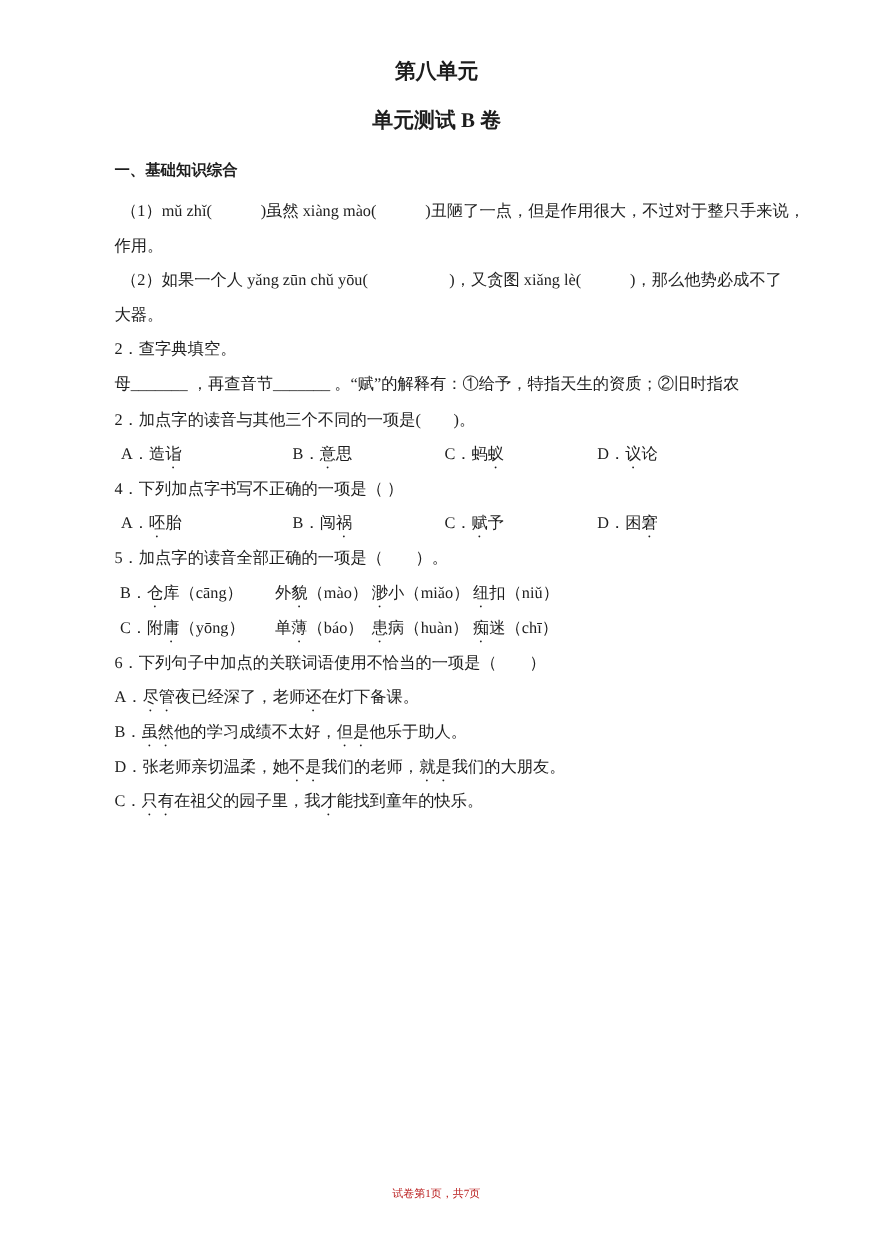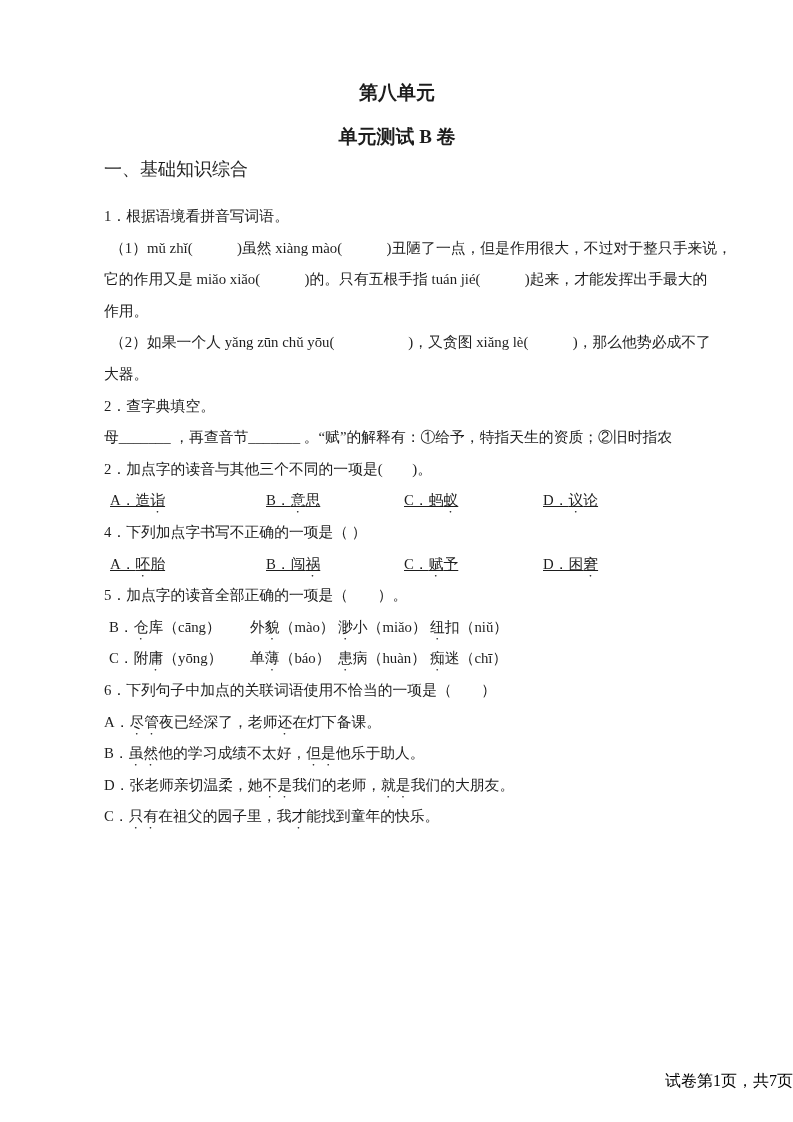--- a/index.html
+++ b/index.html
@@ -1,79 +1,77 @@
 <!DOCTYPE html>
 <html><head>
 <meta charset="utf-8">
 <style>
   html,body { margin:0; padding:0; background:#ffffff; }
   .page {
     width:793px; height:1122px;
     box-sizing:border-box;
     position:relative;
-    padding:81px 103px 0 104px;
+    padding:54px 103px 0 104px;
     font-family:"Liberation Serif","DejaVu Serif",serif;
     font-size:14.8px;
     color:#1d1d1d;
     overflow:hidden;
     background:#ffffff;
     border-radius:30px;
   }
   .title1, .title2 {
     text-align:center;
     font-weight:bold;
     font-size:19px;
     line-height:24px;
     margin:0;
   }
   .title1 { margin-bottom:19px; }
-  .title2 { margin-bottom:7px; line-height:26px; }
+  .title2 { margin-bottom:21px; line-height:26px; }
   .section {
-    font-weight:normal;
-    font-size:18px;
+    font-weight:bold;
+    font-size:14px;
     line-height:24px;
-    margin-bottom:20px;
+    margin-bottom:9px;
   }
   .line {
     line-height:31.6px;
     white-space:nowrap;
   }
   
-  .opt4a { display:grid; grid-template-columns:156px 138px 139px 1fr; padding-left:6px;text-decoration:underline; }
+  .opt4a { display:grid; grid-template-columns:156px 138px 139px 1fr; padding-left:6px; }
   .opt4b { display:grid; grid-template-columns:141px 88px 92px 1fr; padding-left:5px; }
   .indent1 { padding-left:6px; }
   
   .em {
     -webkit-text-emphasis:filled dot;
     text-emphasis:filled dot;
     -webkit-text-emphasis-position:under left;
     text-emphasis-position:under left;
   }
   .footer {
     position:absolute;
     left:0; right:0;
     bottom:30px;
-    text-align:right;
-    font-size:16px;
-    color:#000000;
+    text-align:center;
+    font-size:10px;
+    color:#b91c1c;
   }
 </style>
 </head>
 <body>
 
 <div class="page">
 
   <h1 class="title1">第八单元</h1>
   <h2 class="title2">单元测试 B 卷</h2>
 
   <div class="section">一、基础知识综合</div>
 
-  <div class="line">1．根据语境看拼音写词语。</div>
   <div class="line indent1">（1）mǔ zhǐ(　　　)虽然 xiàng mào(　　　)丑陋了一点，但是作用很大，不过对于整只手来说，</div>
-  <div class="line">它的作用又是 miǎo xiǎo(　　　)的。只有五根手指 tuán jié(　　　)起来，才能发挥出手最大的</div>
   <div class="line">作用。</div>
   <div class="line indent1">（2）如果一个人 yǎng zūn chǔ yōu(　　　　　)，又贪图 xiǎng  lè(　　　)，那么他势必成不了</div>
   <div class="line">大器。</div>
 
   <div class="line">2．查字典填空。</div>
   <div class="line">母_______ ，再查音节_______ 。“赋”的解释有：①给予，特指天生的资质；②旧时指农</div>
 
   <div class="line">2．加点字的读音与其他三个不同的一项是(　　)。</div>
   <div class="line opt4a">
     <span><span>A．造</span><span class="em">诣</span></span>

